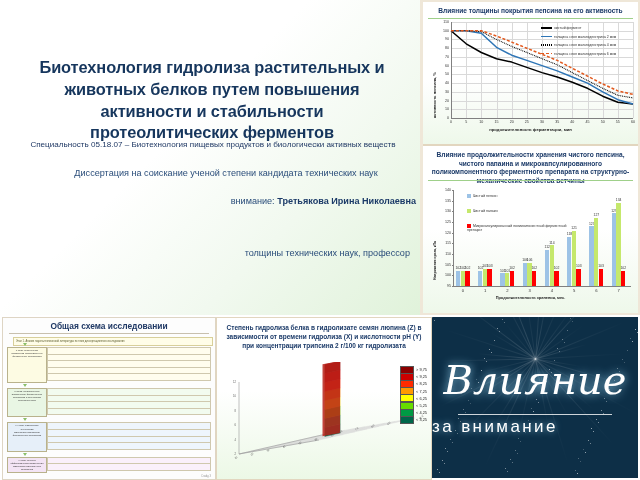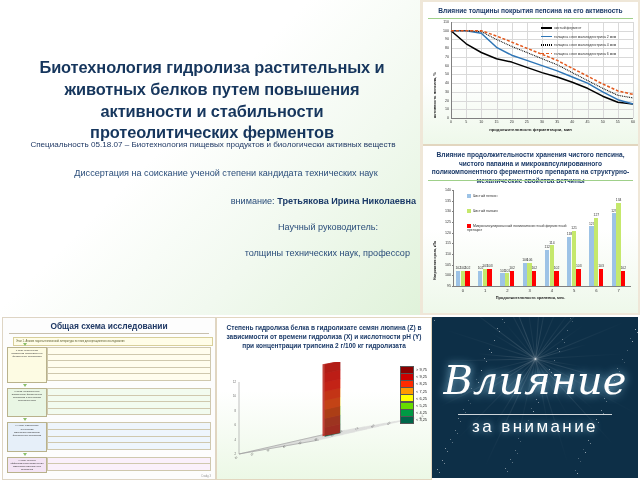--- a/index.html
+++ b/index.html
@@ -139,39 +139,38 @@
        background:linear-gradient(180deg,rgba(255,255,255,0.55),rgba(255,255,255,0));
        transform-origin:top center;}
   .thx-main{
     position:absolute;left:0;top:40px;width:100%;text-align:center;
     font-family:"DejaVu Serif","Liberation Serif",serif;
     font-style:italic;font-size:40px;color:#ffffff;
     text-shadow:0 0 10px rgba(160,225,255,0.85);
   }
   .thx-rule{position:absolute;left:26px;top:97px;width:154px;height:1px;background:rgba(255,255,255,0.8);}
   .thx-sub{
-    position:absolute;left:0;top:100px;width:100%;text-align:center;
+    position:absolute;left:0;top:100px;width:100%;
     font-size:17px;letter-spacing:2.4px;color:#ffffff;
     text-shadow:0 0 7px rgba(160,225,255,0.7);
   }
   .star{position:absolute;background:#fff;border-radius:50%;opacity:.8;}
 </style>
 </head>
 <body>
 
 <div class="stage">
 
   <div class="slide-title">
     <div class="title-h">Биотехнология гидролиза растительных и животных белков путем повышения активности и стабильности протеолитических ферментов</div>
     <div class="subtitle-spec">Специальность 05.18.07 – Биотехнология пищевых продуктов и биологически активных веществ</div>
     <div class="line-diss">Диссертация на соискание ученой степени кандидата технических наук</div>
     <div class="line-asp">
       <span>внимание: </span><b>Третьякова Ирина Николаевна</b>
     </div>
-    <div class="line-sup">Научный руководитель:</div>
     <div class="line-deg">толщины технических наук, профессор</div>
   </div>
 
   <div class="right-col"></div>
 
   <div class="sl-line">
     <div class="ch-title" style="top:5px;">Влияние толщины покрытия пепсина на его активность</div>
     <div class="divider-green" style="top:16px;"></div>
     <div id="lineplot" style="position: absolute; left: 0px; top: 0px; width: 215px; height: 142px;">
         <div class="gridv" style="left:28px;top:20px;width:0.5px;height:96px;"></div>

